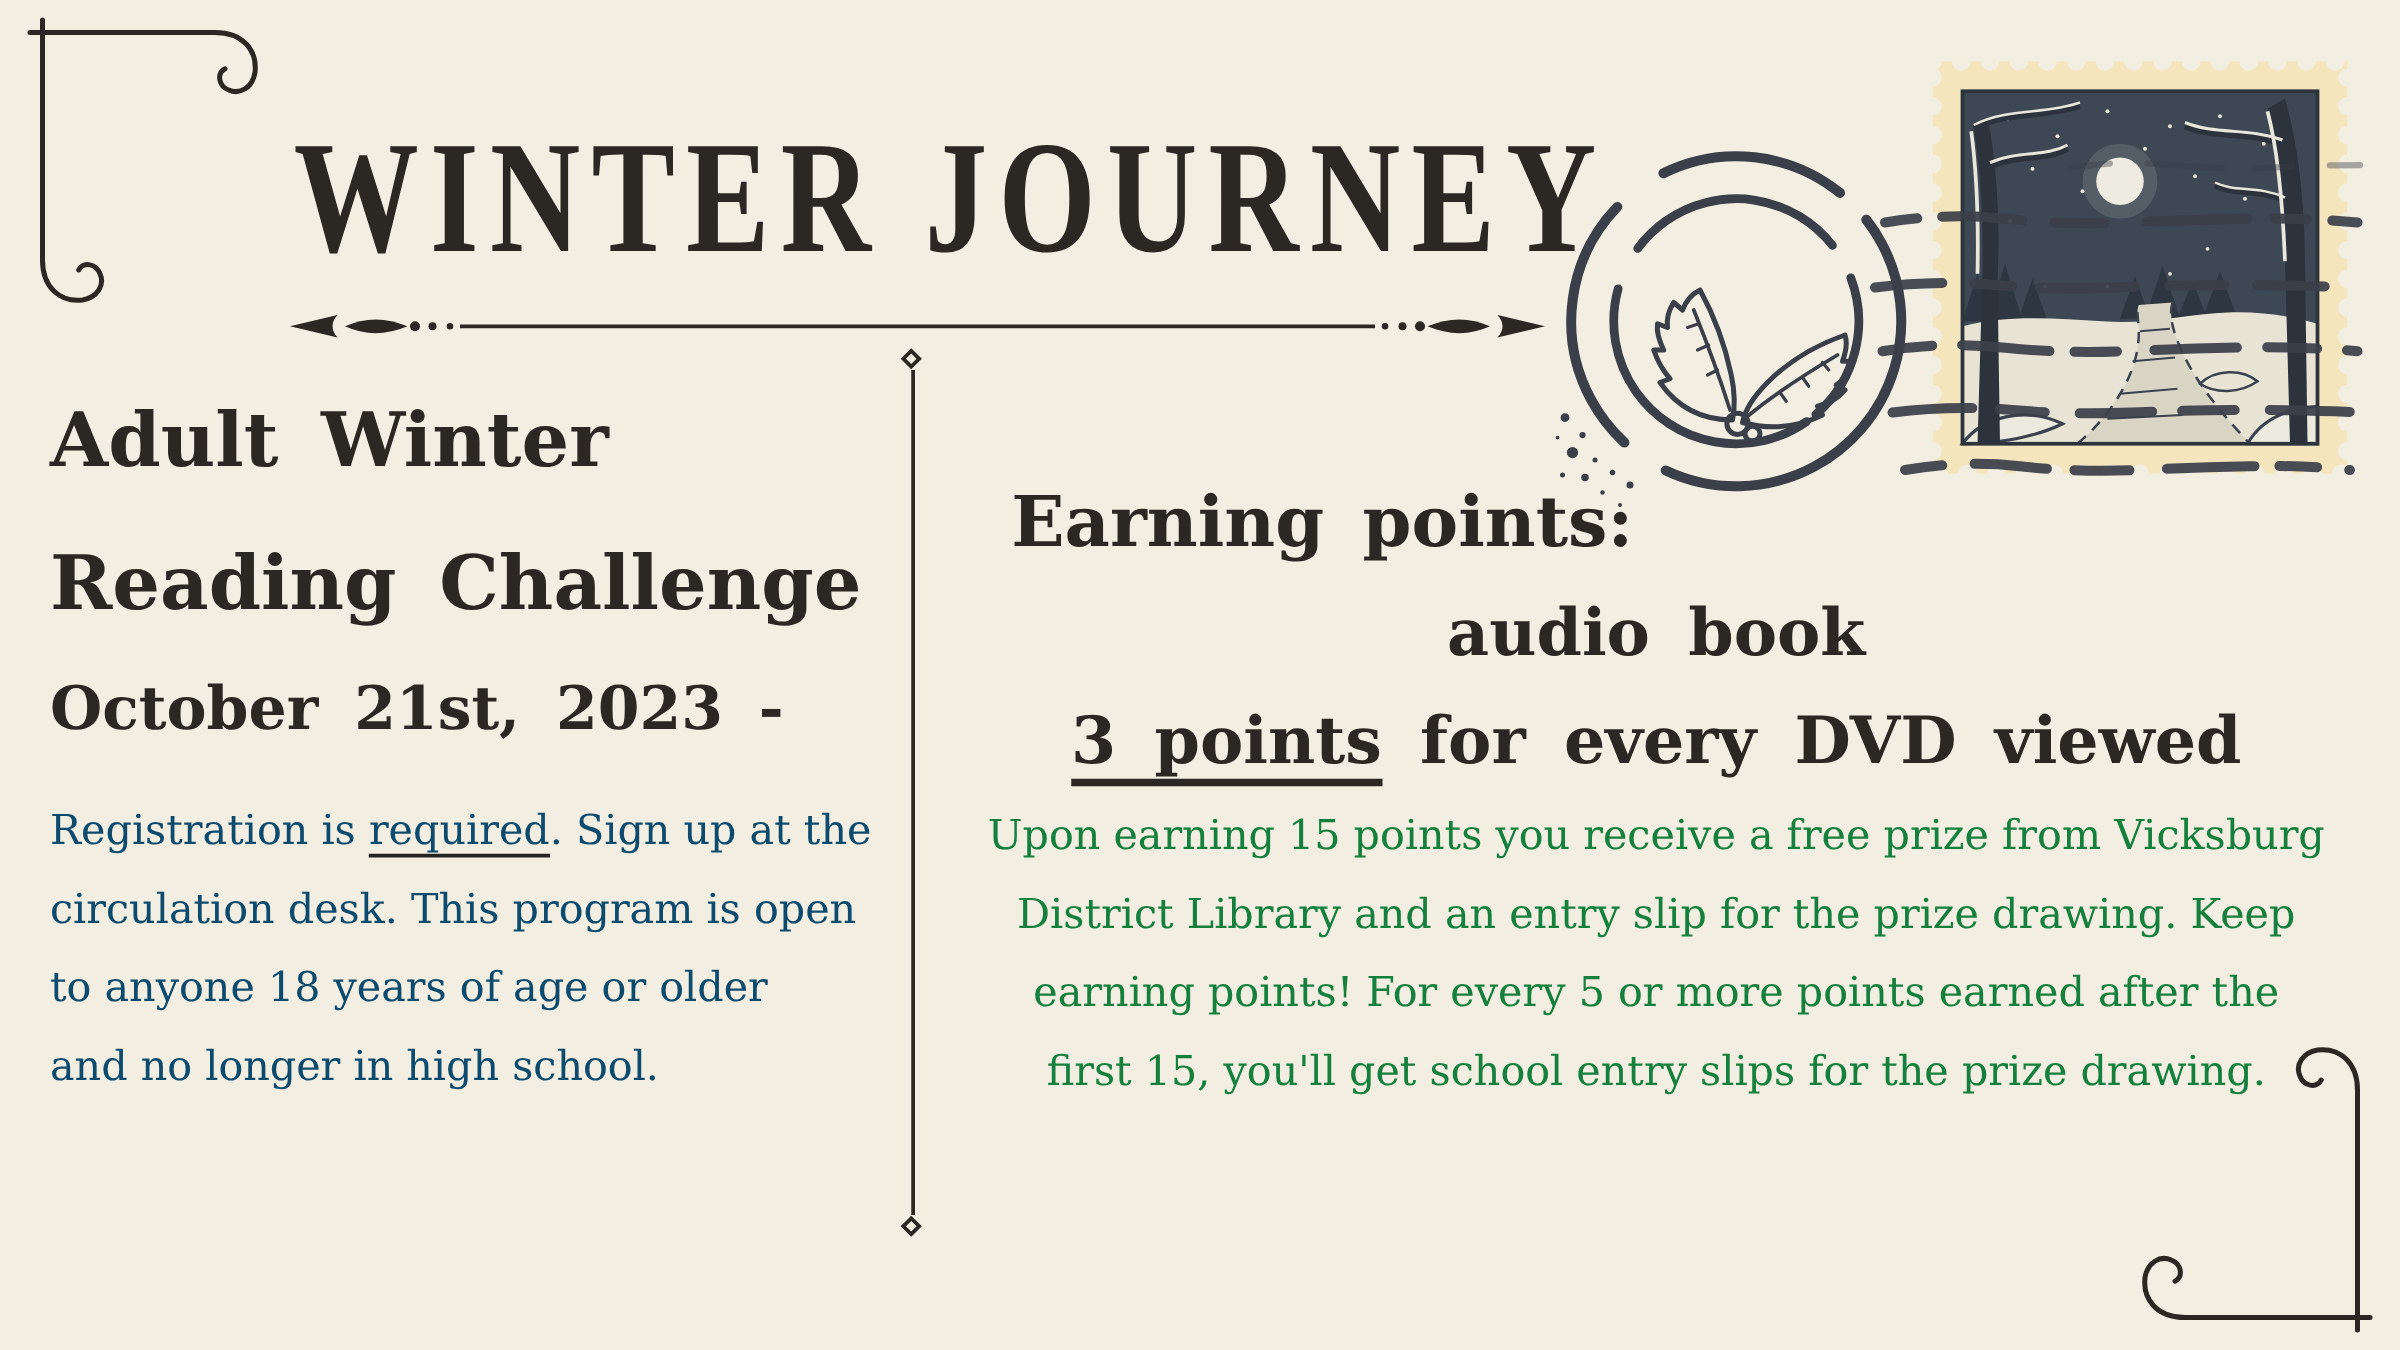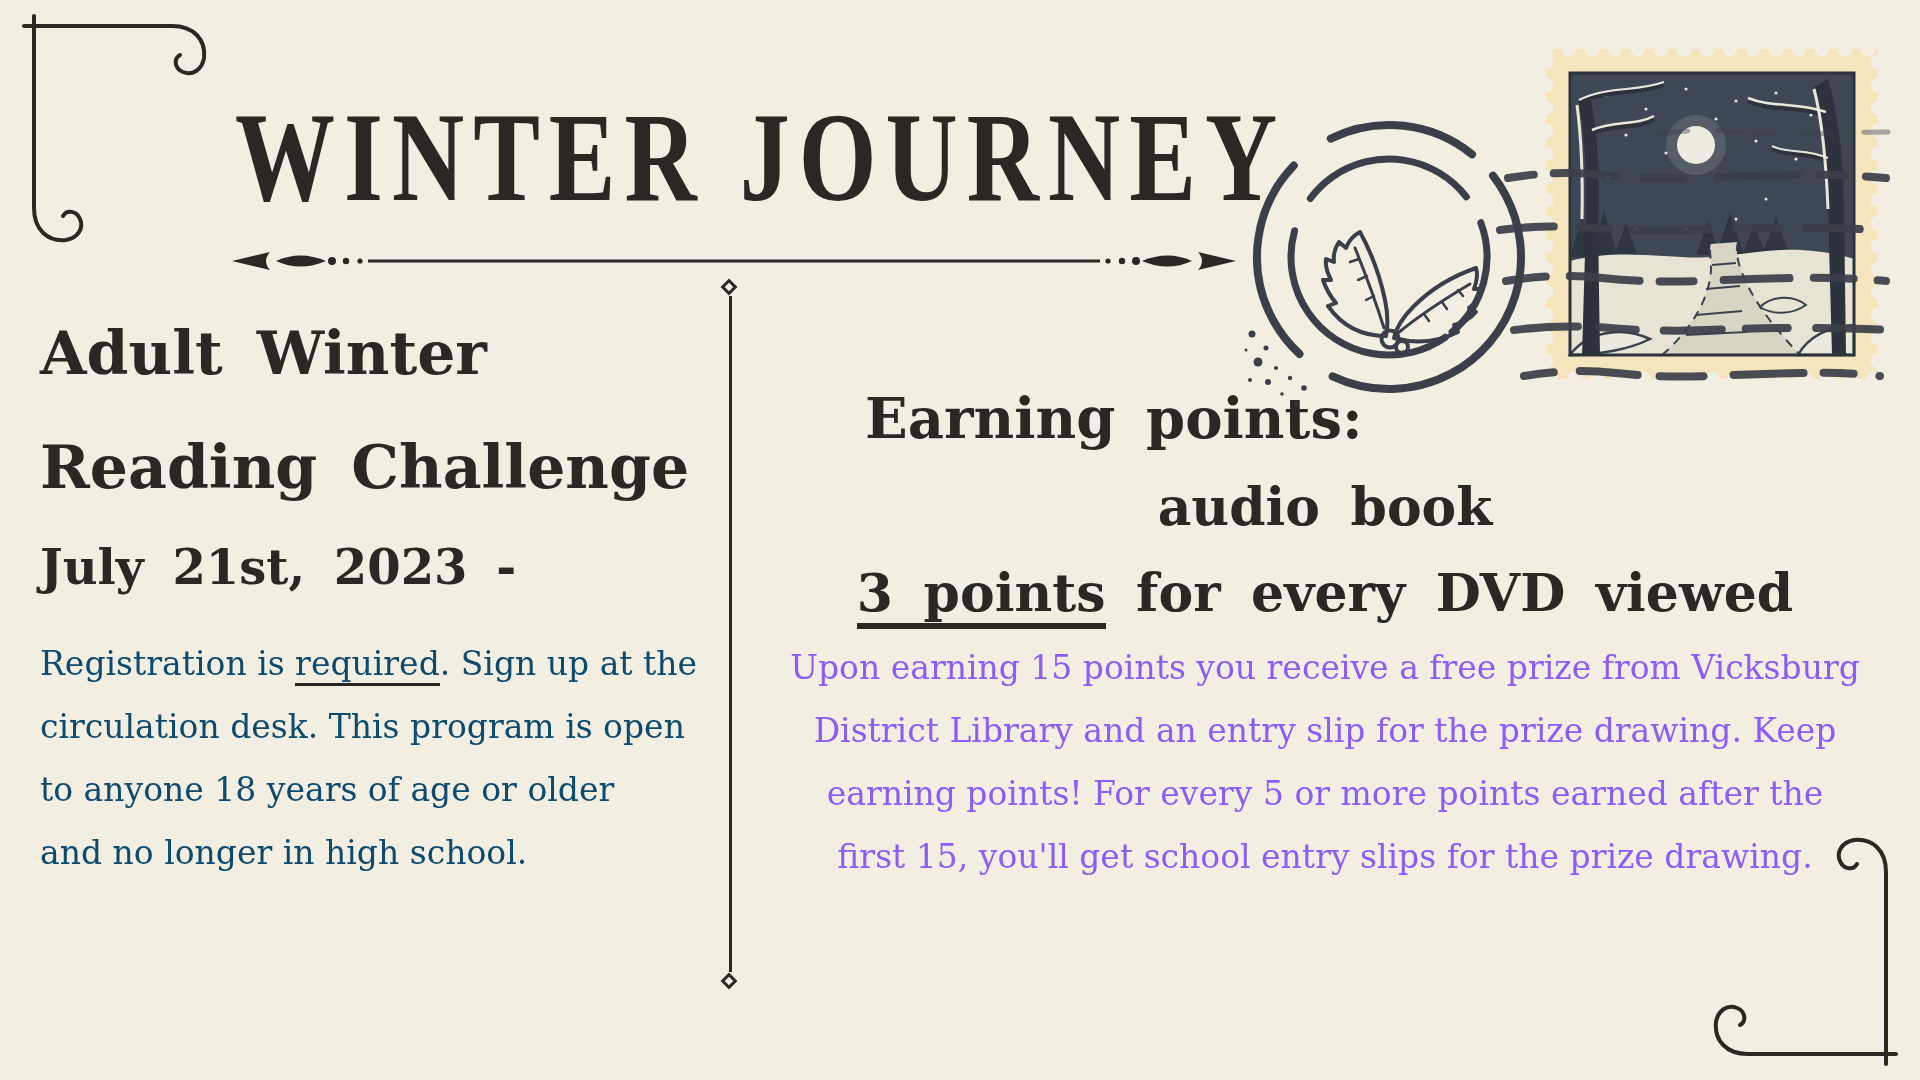--- a/index.html
+++ b/index.html
@@ -12,24 +12,24 @@
           letter-spacing:9px; white-space:nowrap;
           transform:scaleY(1.28); transform-origin:50% 0; }
 
   .left-col{ position:absolute; left:40px; top:0; width:690px; text-align:left; }
   .lh{ margin-top:296px; font-weight:700; font-size:60px; line-height:114px; word-spacing:.22em; }
   .lh .line, .dates .line{ display:block; }
   .dates{ font-weight:700; font-size:48px; line-height:86px; word-spacing:.25em; }
   .lpara{ margin-top:22px; font-size:33px; line-height:63px; color:#0c4a6e; }
 
   .right-col{ position:absolute; left:745px; top:0; width:1160px; text-align:center; }
-  .rh{ margin-top:386px; margin-left:120px; text-align:left; font-weight:700; font-size:56px;
+  .rh{ margin-top:386px; margin-left:64px; text-align:left; font-weight:700; font-size:56px;
        line-height:64px; word-spacing:.2em; }
   .rules{ margin-top:14px; font-weight:700; font-size:52px; line-height:86px; word-spacing:.24em; }
-  .rpara{ font-size:33px; line-height:63px; color:#8b5cf6; }
+  .rpara{ font-size:33px; line-height:63px; color:#15803d; }
 
   .u-big{ border-bottom:6px solid #2b2823; }
   .u-body{ border-bottom:3px solid #262421; }
 
   .vline{ position:absolute; left:729px; top:296px; height:676px; width:0;
           border-left:3.5px solid #2b2823; }
   .vd{ position:absolute; left:-9.5px; width:12px; height:12px; border:3px solid #2b2823;
        background:#f2eee2; transform:rotate(45deg); }
   .vd.top{ top:-15px; } .vd.bot{ bottom:-15px; }
 
@@ -81,21 +81,21 @@
     <span class="vd top"></span>
     <span class="vd bot"></span>
   </div>
 
   <section class="left-col">
     <h2 class="lh">
       <span class="line">Adult Winter</span>
       <span class="line">Reading Challenge</span>
     </h2>
     <h3 class="dates">
-      <span class="line">July 21st, 2023 -</span>
+      <span class="line">October 21st, 2023 -</span>
     </h3>
     <p class="lpara"><span>Registration is </span><span class="u-body">required</span><span>. Sign up at the</span><br>
       <span>circulation desk. This program is open</span><br>
       <span>to anyone 18 years of age or older</span><br>
       <span>and no longer in high school.</span></p>
   </section>
 
   <section class="right-col">
     <h2 class="rh">Earning points:</h2>
     <div class="rules">

